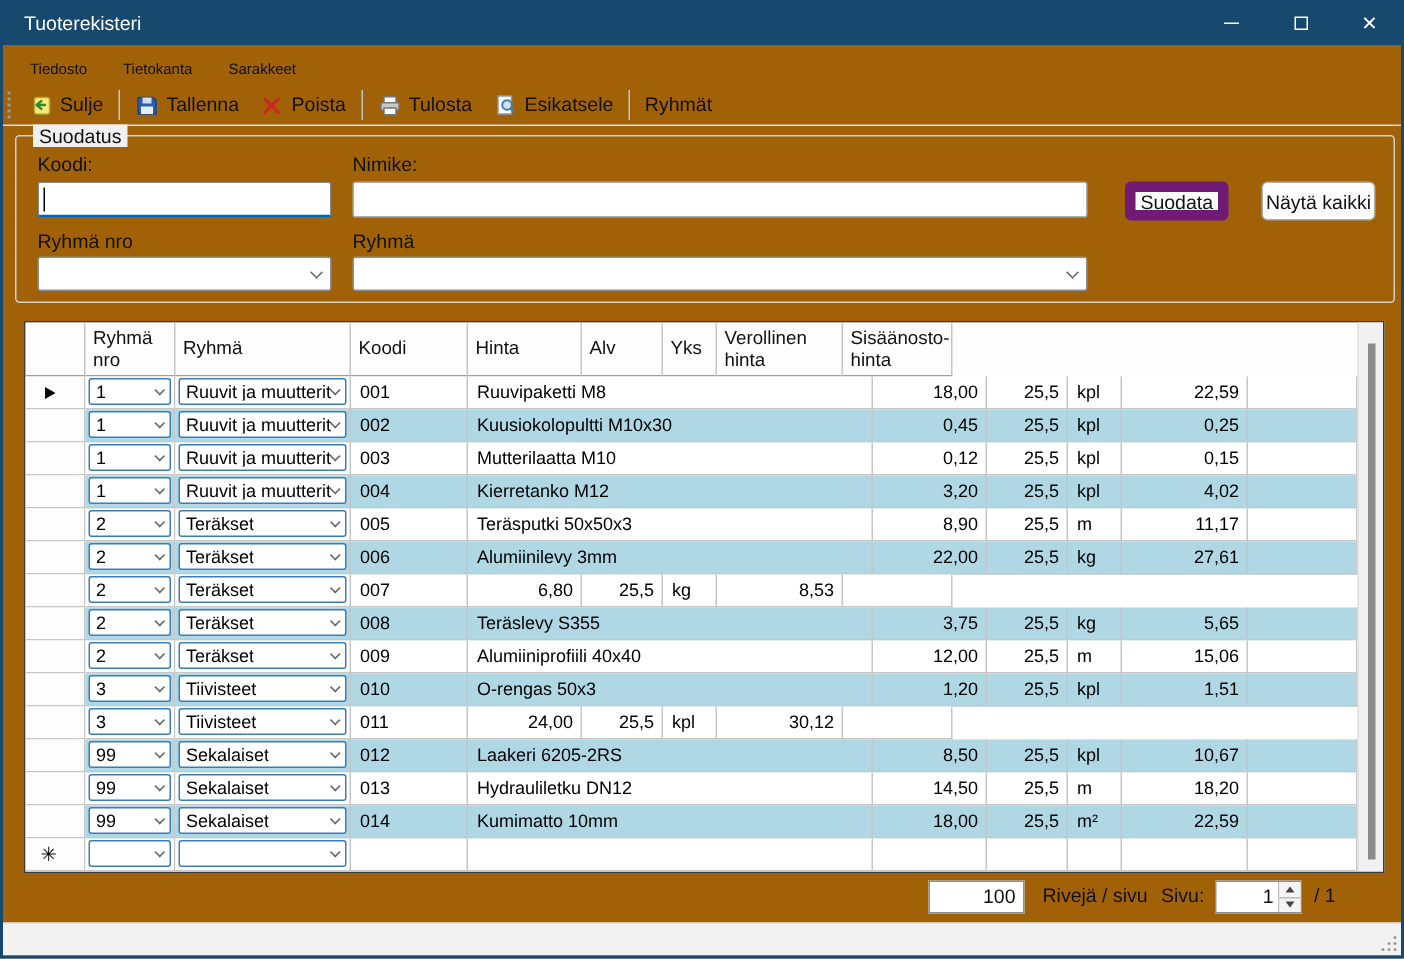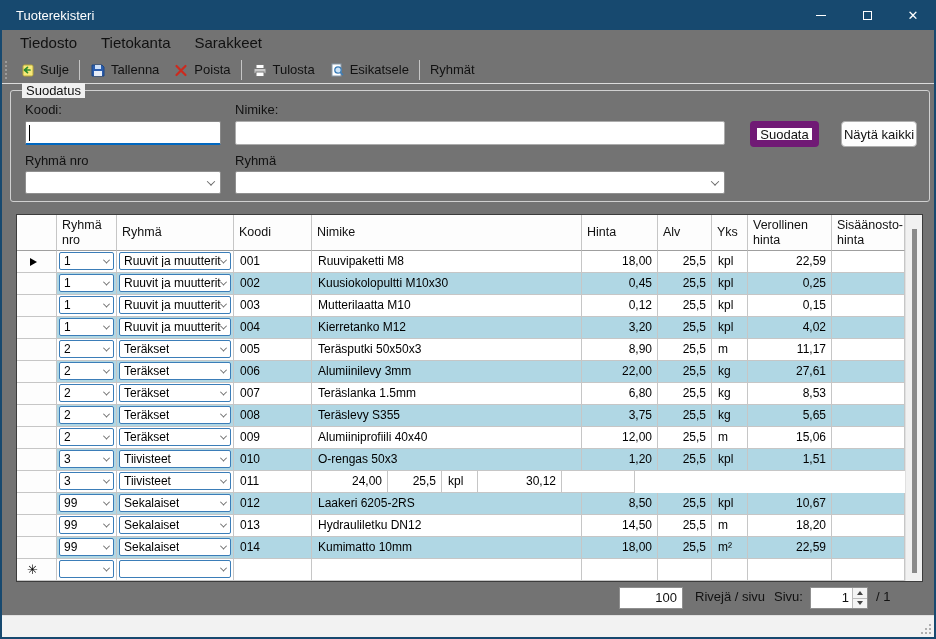--- a/index.html
+++ b/index.html
@@ -1,33 +1,33 @@
 <!DOCTYPE html>
 <html><head>
 <meta charset="utf-8">
 <style>
   * { margin:0; padding:0; box-sizing:border-box; }
   body { background:#e8e8e8; font-family:"Liberation Sans", sans-serif; }
   .window{
-    position:relative; width:936px; height:639px; background:#737373;
+    position:relative; width:936px; height:639px; background:#a16207;
     border:2px solid #17496f; overflow:hidden;
   }
   
   .titlebar{
     position:absolute; left:-2px; top:-2px; right:-2px; height:30px;
     background:#17496f; color:#fff; display:flex; align-items:center;
     padding-left:16px; font-size:13px;
   }
   .winbtns{ margin-left:auto; display:flex; height:100%; }
   .winbtn{ width:46px; height:100%; display:flex; align-items:center; justify-content:center; color:#fff; }
   .glyph-min{ width:10px; height:1px; background:#fff; display:block; }
   .glyph-max{ width:9px; height:9px; border:1px solid #fff; display:block; }
   .glyph-close{ font-size:13px; line-height:1; }
   
-  .menubar{ position:absolute; left:0; top:28px; right:0; height:26px; display:flex; align-items:flex-start; padding-left:6px; font-size:15px; color:#111; }
+  .menubar{ position:absolute; left:0; top:28px; right:0; height:26px; display:flex; align-items:flex-end; padding-left:6px; font-size:10px; color:#111; }
   .menuitem{ padding:4px 12px; }
   
   .toolbar{ position:absolute; left:0; top:54px; right:0; height:28px; display:flex; align-items:center; border-bottom:1px solid #dcdcdc; font-size:13px; color:#111; }
   .grip{ width:3px; height:18px; border-left:2px dotted #9a9a9a; margin:0 4px 0 3px; }
   .tbtn{ display:flex; align-items:center; gap:5px; padding:3px 7px; }
   .tsep{ width:1px; height:20px; background:#c5c5c5; margin:0 3px; }
   .ticon{ width:16px; height:16px; display:block; }
   
   .filtergroup{
     position:absolute; left:8px; top:88px; width:920px; height:112px;
@@ -197,23 +197,20 @@
         </div>
         <div class="hcell c1">
           <span>Ryhmä nro</span>
         </div>
         <div class="hcell c2">
           <span>Ryhmä</span>
         </div>
         <div class="hcell c3">
           <span>Koodi</span>
         </div>
-        <div class="hcell c4">
-          <span>Nimike</span>
-        </div>
         <div class="hcell c5">
           <span>Hinta</span>
         </div>
         <div class="hcell c6">
           <span>Alv</span>
         </div>
         <div class="hcell c7">
           <span>Yks</span>
         </div>
         <div class="hcell c8">
@@ -366,21 +363,20 @@
               <span class="chev"></span>
             </div>
           </div>
           <div class="cell c2 t-combo">
             <div class="gcombo">
               <span class="gcombo-text">Teräkset</span>
               <span class="chev"></span>
             </div>
           </div>
           <div class="cell c3 t-text">007</div>
-          <div class="cell c4 t-text">Teräslanka 1.5mm</div>
           <div class="cell c5 t-num">6,80</div>
           <div class="cell c6 t-num">25,5</div>
           <div class="cell c7 t-text">kg</div>
           <div class="cell c8 t-num">8,53</div>
           <div class="cell c9 t-num"></div>
         </div>
         <div class="grow alt">
           <div class="cell selcell c0"></div>
           <div class="cell c1 t-combo">
             <div class="gcombo">

